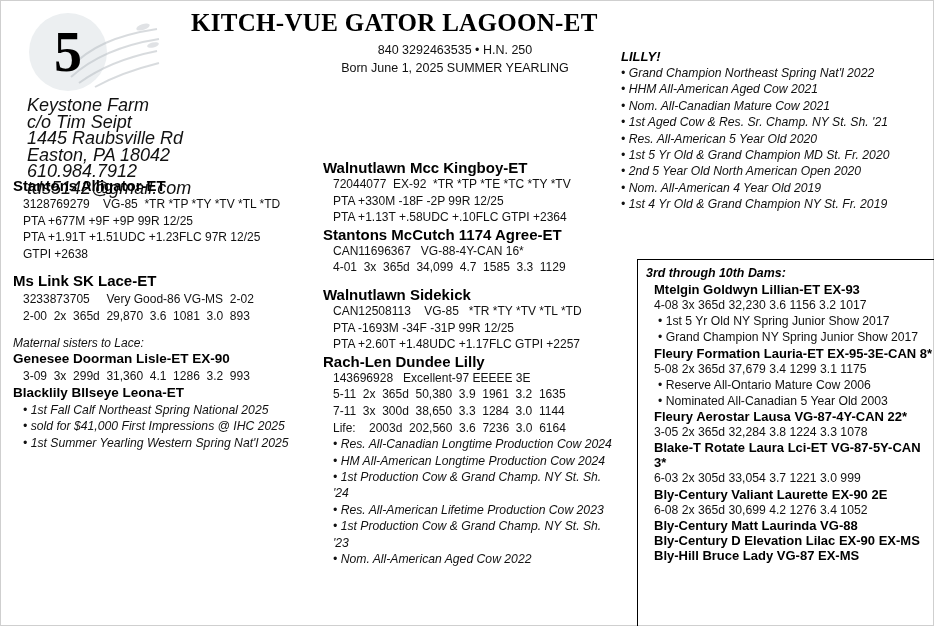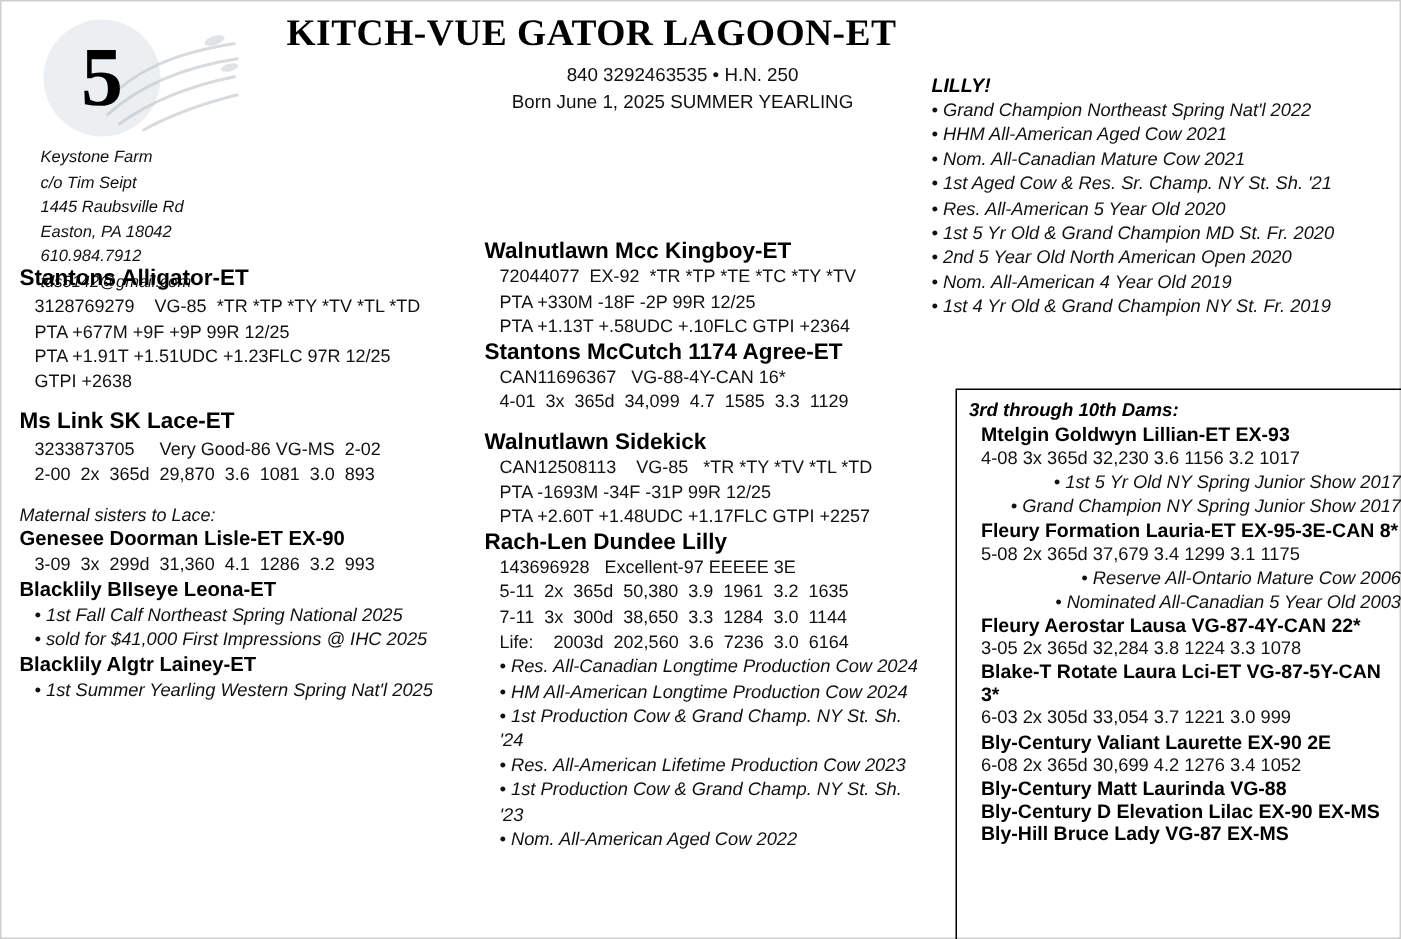--- a/index.html
+++ b/index.html
@@ -62,21 +62,21 @@
     opacity: 0.55;
   }
 
   
   .farm-block {
     position: absolute;
     left: 26px;
     top: 96px;
     width: 240px;
     font-style: italic;
-    font-size: 11px;
+    font-size: 18px;
     line-height: 16.5px;
     color: #111;
   }
 
   
   .title {
     position: absolute;
     left: 190px;
     top: 8px;
     width: 560px;
@@ -178,23 +178,21 @@
     color: #000;
     padding-left: 8px;
   }
   .dam-line {
     font-size: 12.2px;
     line-height: 16.2px;
     padding-left: 8px;
     color: #111;
   }
   .dam-line.ital {
-    font-style: italic;
     padding-left: 12px;
-    text-align: right;
   }
 
   .bullet-line {
     font-size: 12.2px;
     line-height: 16.4px;
     font-style: italic;
     color: #111;
   }
 </style>
 </head>
@@ -249,21 +247,20 @@
 
     <div class="ped-line ital">Maternal sisters to Lace:</div>
 
     <div class="ped-name sm">Genesee Doorman Lisle-ET EX-90</div>
     <div class="ped-line indent">3-09  3x  299d  31,360  4.1  1286  3.2  993</div>
 
     <div class="ped-name sm">Blacklily BIIseye Leona-ET</div>
     <div class="bullet-line indent">• 1st Fall Calf Northeast Spring National 2025</div>
     <div class="bullet-line indent">• sold for $41,000 First Impressions @ IHC 2025</div>
 
-    <div class="ped-name sm">Blacklily Algtr Lainey-ET</div>
     <div class="bullet-line indent">• 1st Summer Yearling Western Spring Nat'l 2025</div>
   </div>
 
   <div class="col-mid">
     <div class="ped-name">Walnutlawn Mcc Kingboy-ET</div>
     <div class="ped-line indent">72044077  EX-92  *TR *TP *TE *TC *TY *TV</div>
     <div class="ped-line indent">PTA +330M -18F -2P 99R 12/25</div>
     <div class="ped-line indent">PTA +1.13T +.58UDC +.10FLC GTPI +2364</div>
 
     <div class="ped-name">Stantons McCutch 1174 Agree-ET</div>

